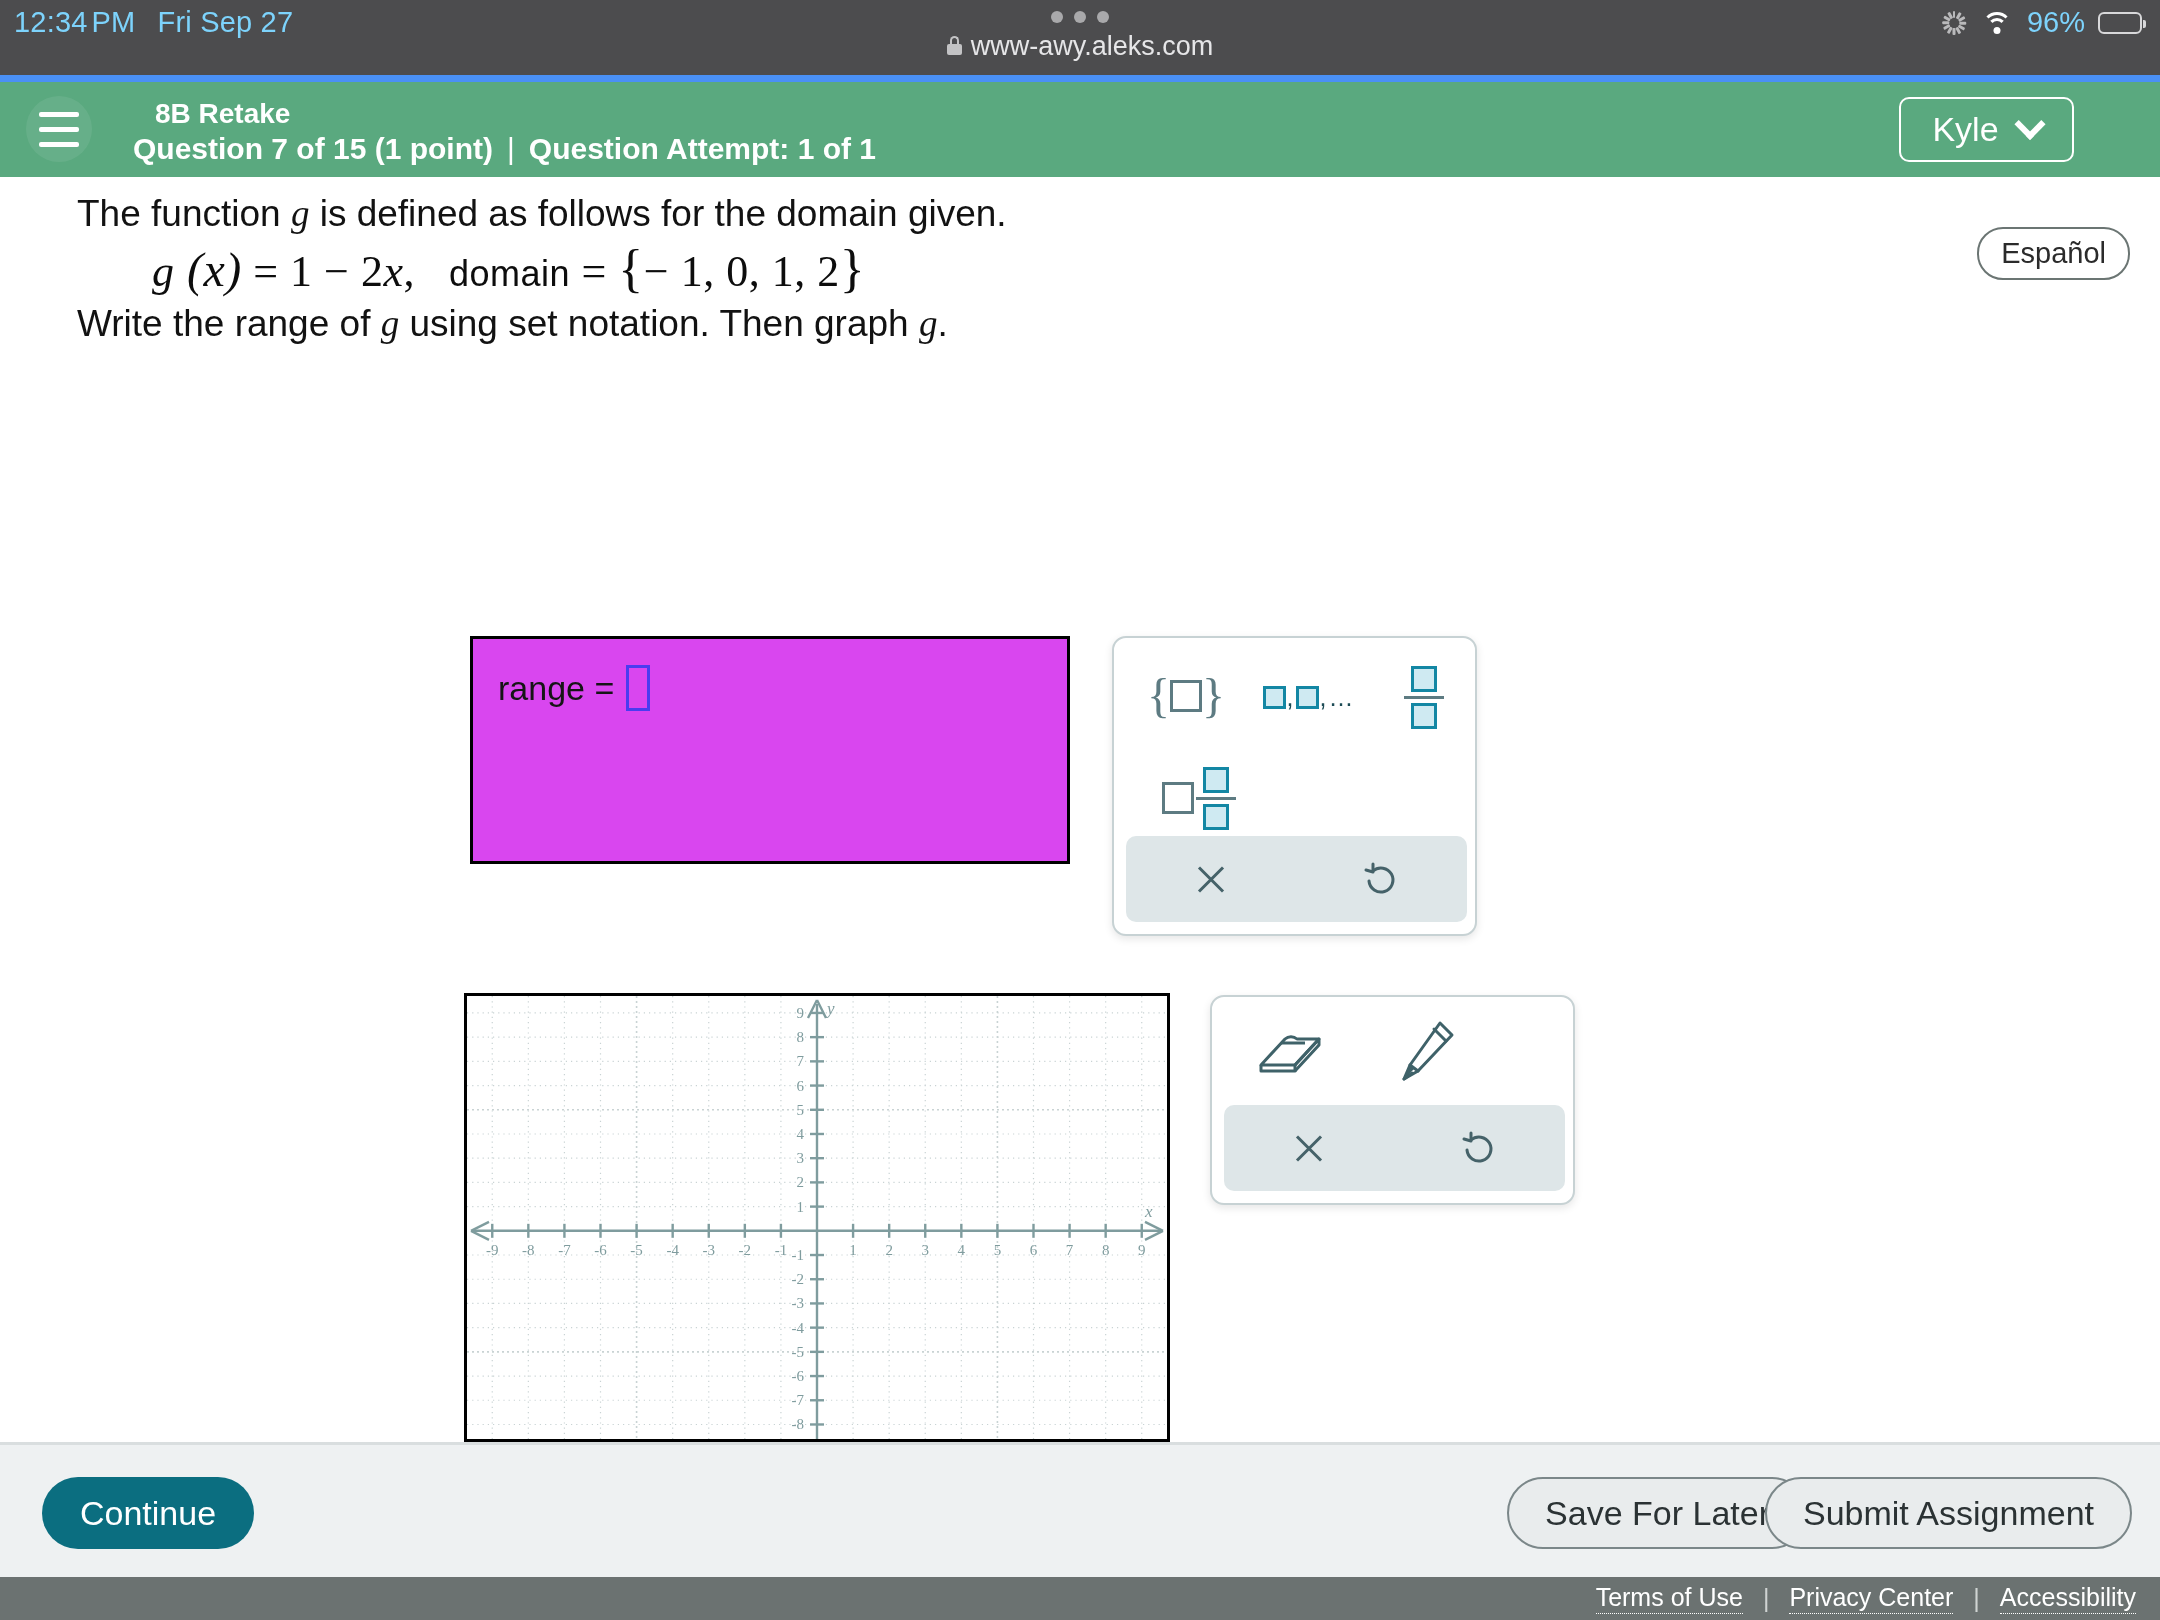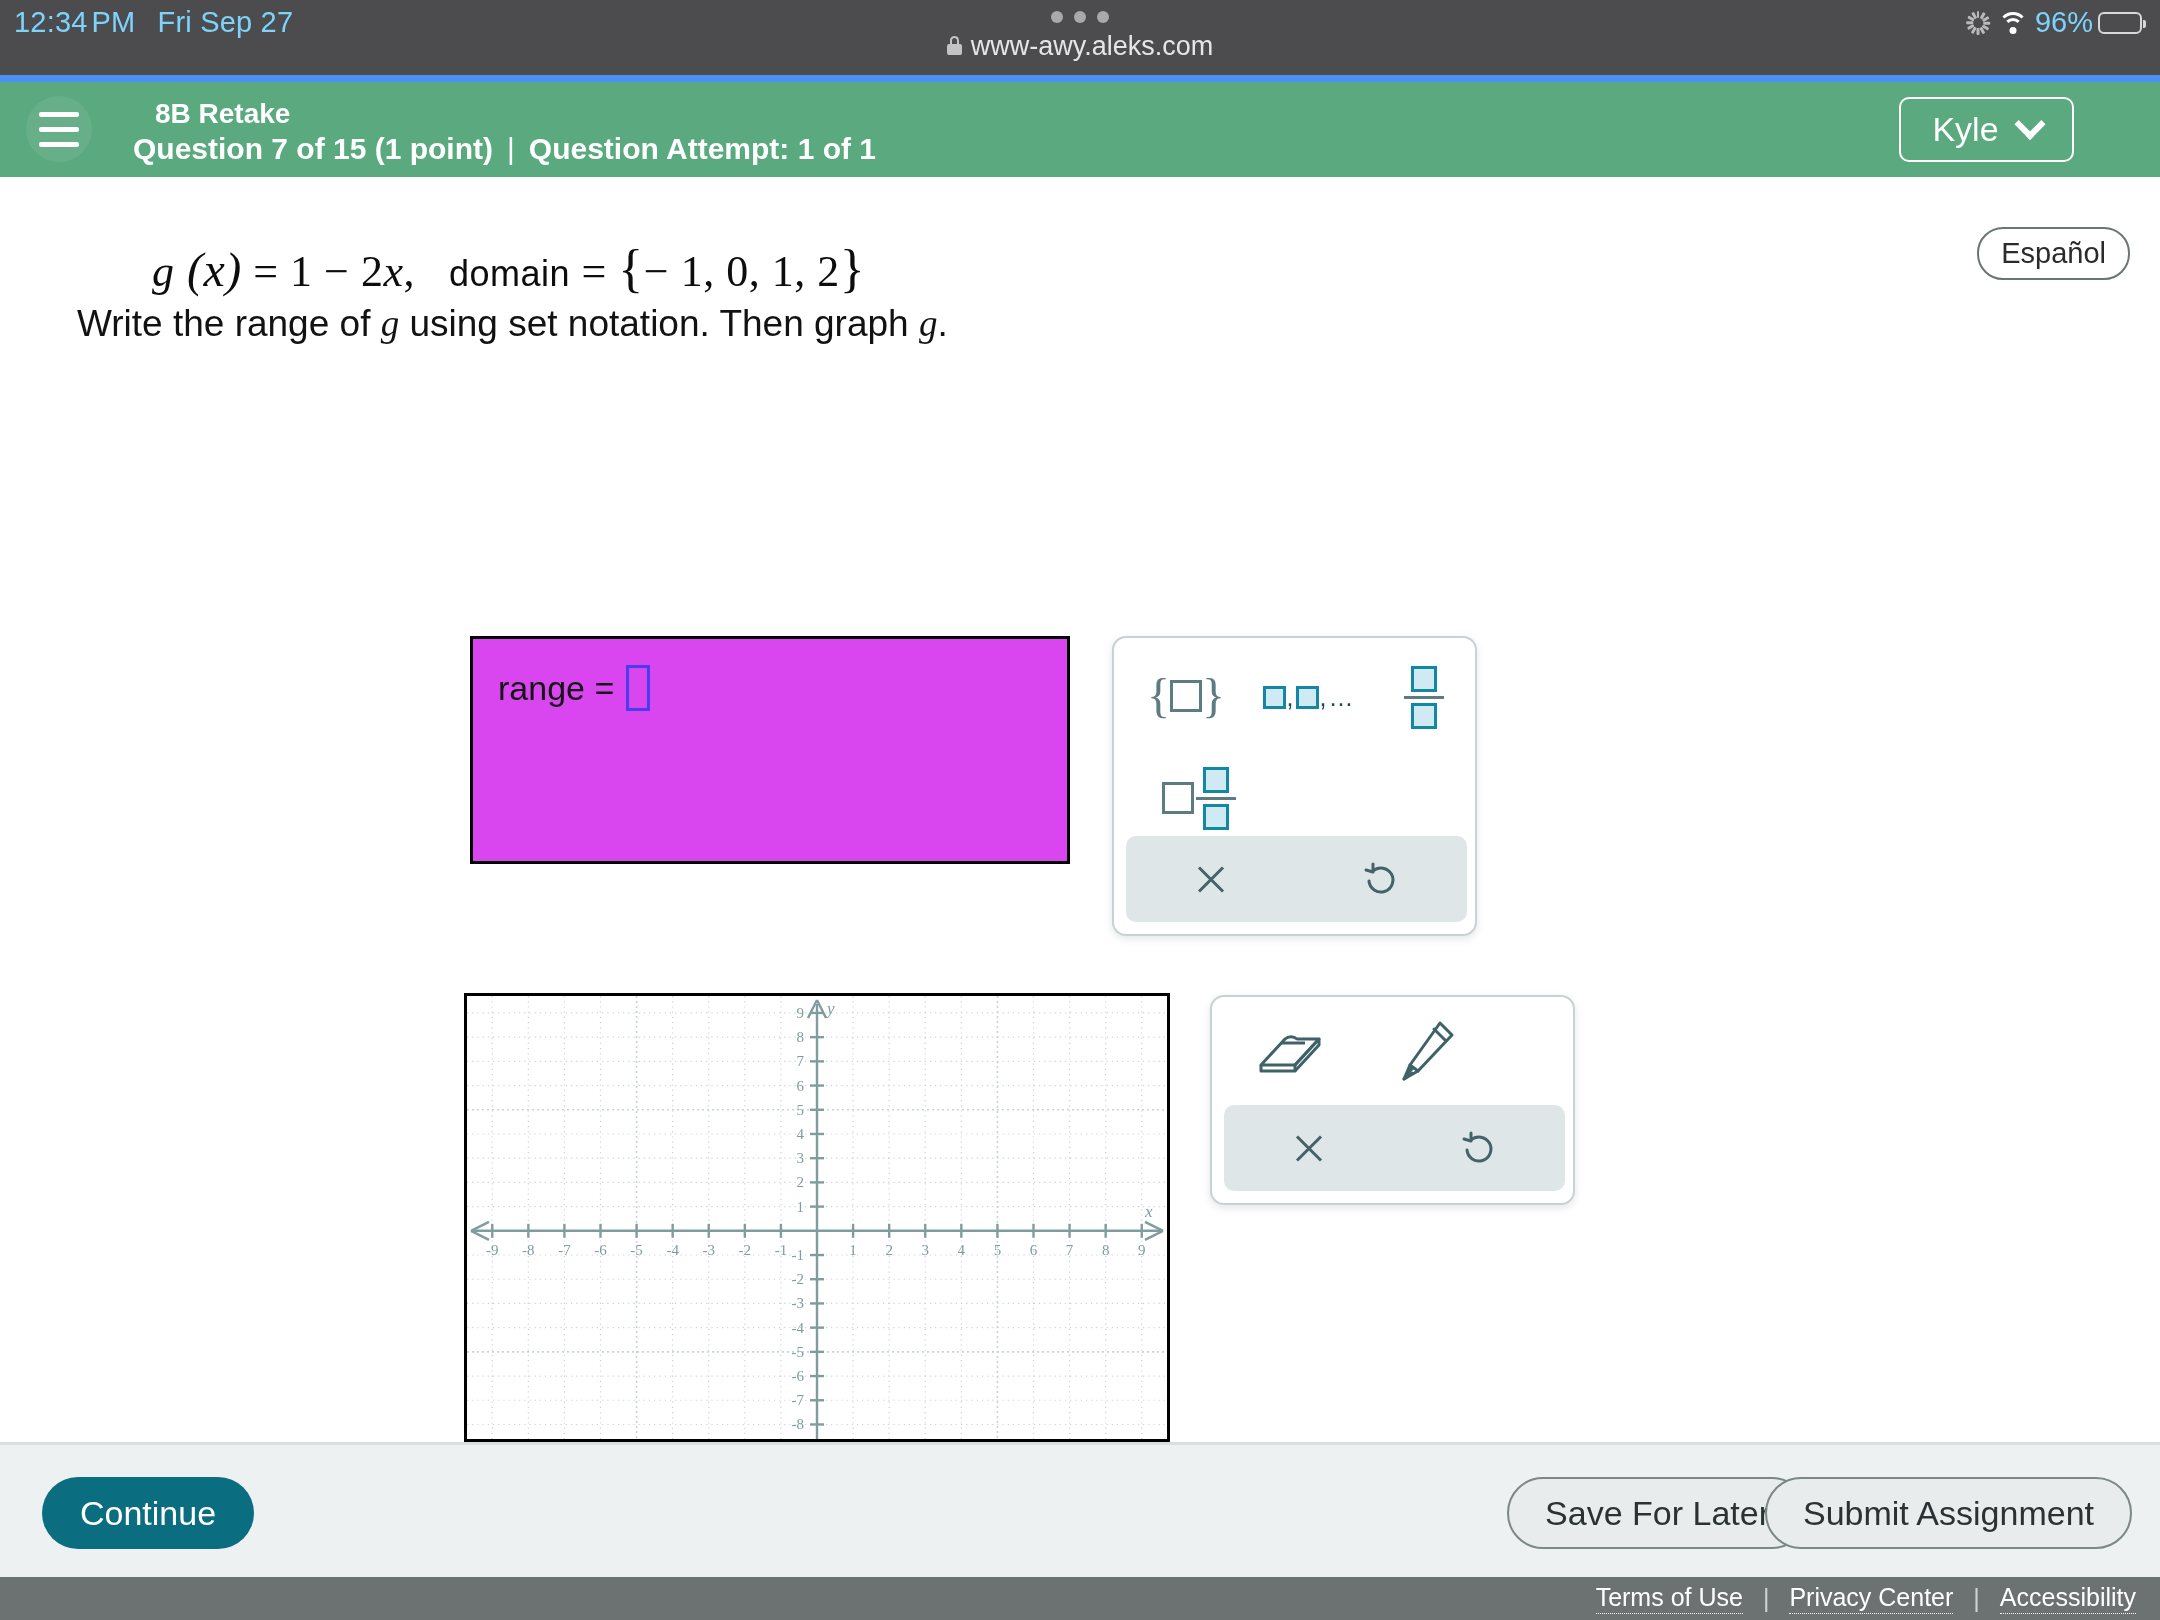--- a/index.html
+++ b/index.html
@@ -16,21 +16,21 @@
     background: #4c4c4e; color: #7dd3fc;
   }
   .sb-time {
     position: absolute; left: 14px; top: 6px;
     font-size: 29px; letter-spacing: .2px; white-space: nowrap;
   }
   .sb-time .ampm { margin-left: 4px; }
   .sb-time .date { margin-left: 22px; }
   .sb-right {
     position: absolute; right: 18px; top: 6px;
-    display: flex; align-items: center; gap: 5px; text-align: right;
+    display: flex; align-items: center; gap: 13px; text-align: right;
   }
   .sb-pct { font-size: 29px; }
   .spinner-ic { width: 26px; height: 26px; position: relative; display:inline-block; }
   .spinner-ic i {
     position: absolute; left: 12px; top: 1px; width: 2.5px; height: 7px;
     background: #b9b9bb; border-radius: 1px;
     transform-origin: 1.25px 12px;
   }
   .wifi-ic { width: 34px; height: 26px; position: relative; display:inline-block; }
   .wifi-ic b {
@@ -288,20 +288,23 @@
   <div class="userbtn">
     <span>Kyle</span>
     <span class="chev-d"></span>
   </div>
 </div>
 
 <div class="content">
 
   <div class="espanol">Español</div>
 
+  <div class="qline1">
+    The function <span class="mi">g</span> is defined as follows for the domain given.
+  </div>
 
   <div class="formula">
     <span class="mi">g</span><span class="paren mi">&nbsp;(<span class="mi">x</span>)</span><span>&nbsp;=&nbsp;1&nbsp;−&nbsp;2<span class="mi">x</span>,</span><span class="gap"></span><span style="font-family:'Liberation Sans',sans-serif;font-size:36px">domain</span><span>&nbsp;=&nbsp;</span><span class="brace">{</span><span>−&nbsp;1,&nbsp;0,&nbsp;1,&nbsp;2</span><span class="brace">}</span>
   </div>
 
   <div class="qline2">
     Write the range of <span class="mi">g</span> using set notation. Then graph <span class="mi">g</span>.
   </div>
 
   <div class="answerbox">

